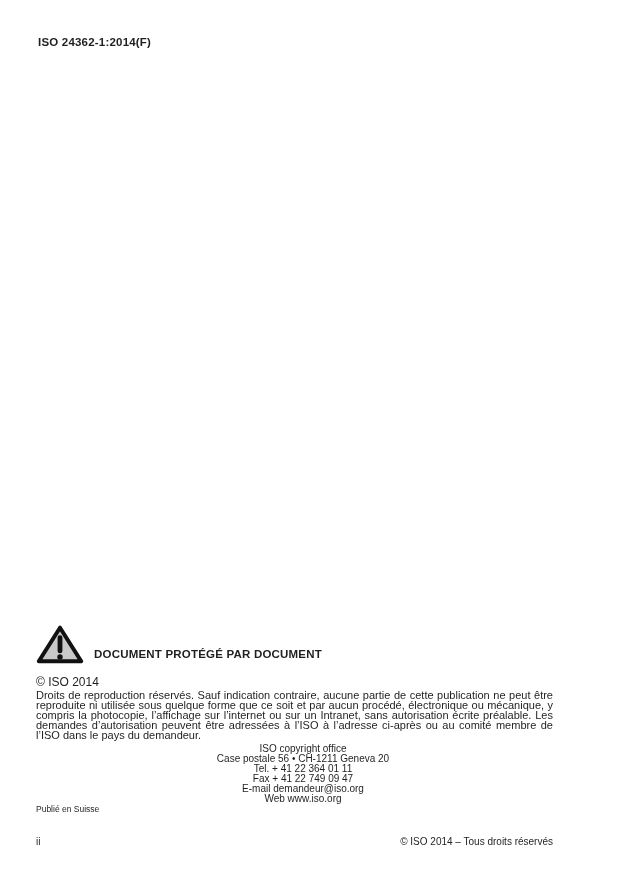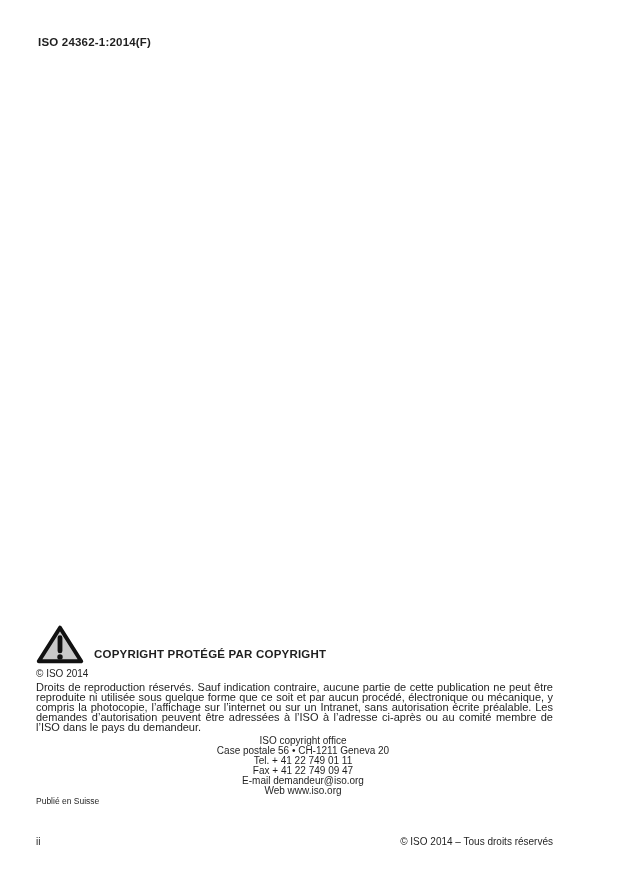--- a/index.html
+++ b/index.html
@@ -42,22 +42,22 @@
     display: block;
   }
   .notice-title {
     font-size: 11.5px;
     font-weight: bold;
     padding-bottom: 5px;
     letter-spacing: 0.2px;
     white-space: nowrap;
   }
   .copyright-line {
-    margin-top: 4px;
-    font-size: 10px;
+    margin-top: 12px;
+    font-size: 12px;
     line-height: 10px;
   }
   .notice-body {
     margin-top: 3px;
     font-size: 11px;
     line-height: 10px;
     text-align: justify;
     text-justify: inter-word;
   }
   .address-block {
@@ -92,31 +92,31 @@
   <div class="notice">
 
     <div class="notice-head">
       <span>
         <svg class="warn-icon" viewBox="0 0 60 50" aria-hidden="true">
           <path d="M30 4 L56.5 46 L3.5 46 Z" fill="#c9c9c9" stroke="#111111" stroke-width="5" stroke-linejoin="round"></path>
           <line x1="30" y1="16.5" x2="30" y2="33" stroke="#111111" stroke-width="6" stroke-linecap="round"></line>
           <circle cx="30" cy="40.5" r="3.4" fill="#111111"></circle>
         </svg>
       </span>
-      <span class="notice-title">COPYRIGHT PROTÉGÉ PAR COPYRIGHT</span>
+      <span class="notice-title">DOCUMENT PROTÉGÉ PAR DOCUMENT</span>
     </div>
 
     <div class="copyright-line">©  ISO 2014</div>
 
     <div class="notice-body">Droits de reproduction réservés. Sauf indication contraire, aucune partie de cette publication ne peut être reproduite ni utilisée sous quelque forme que ce soit et par aucun procédé, électronique ou mécanique, y compris la photocopie, l’affichage sur l’internet ou sur un Intranet, sans autorisation écrite préalable. Les demandes d’autorisation peuvent être adressées à l’ISO à l’adresse ci-après ou au comité membre de l’ISO dans le pays du demandeur.</div>
 
     <div class="address-block">
       <div>ISO copyright office</div>
       <div>Case postale 56 • CH-1211 Geneva 20</div>
-      <div>Tel. + 41 22 749 01 11</div>
+      <div>Tel. + 41 22 364 01 11</div>
       <div>Fax + 41 22 749 09 47</div>
       <div>E-mail demandeur@iso.org</div>
       <div>Web www.iso.org</div>
     </div>
 
     <div class="published-line">Publié en Suisse</div>
 
   </div>
 
   <div class="footer">

